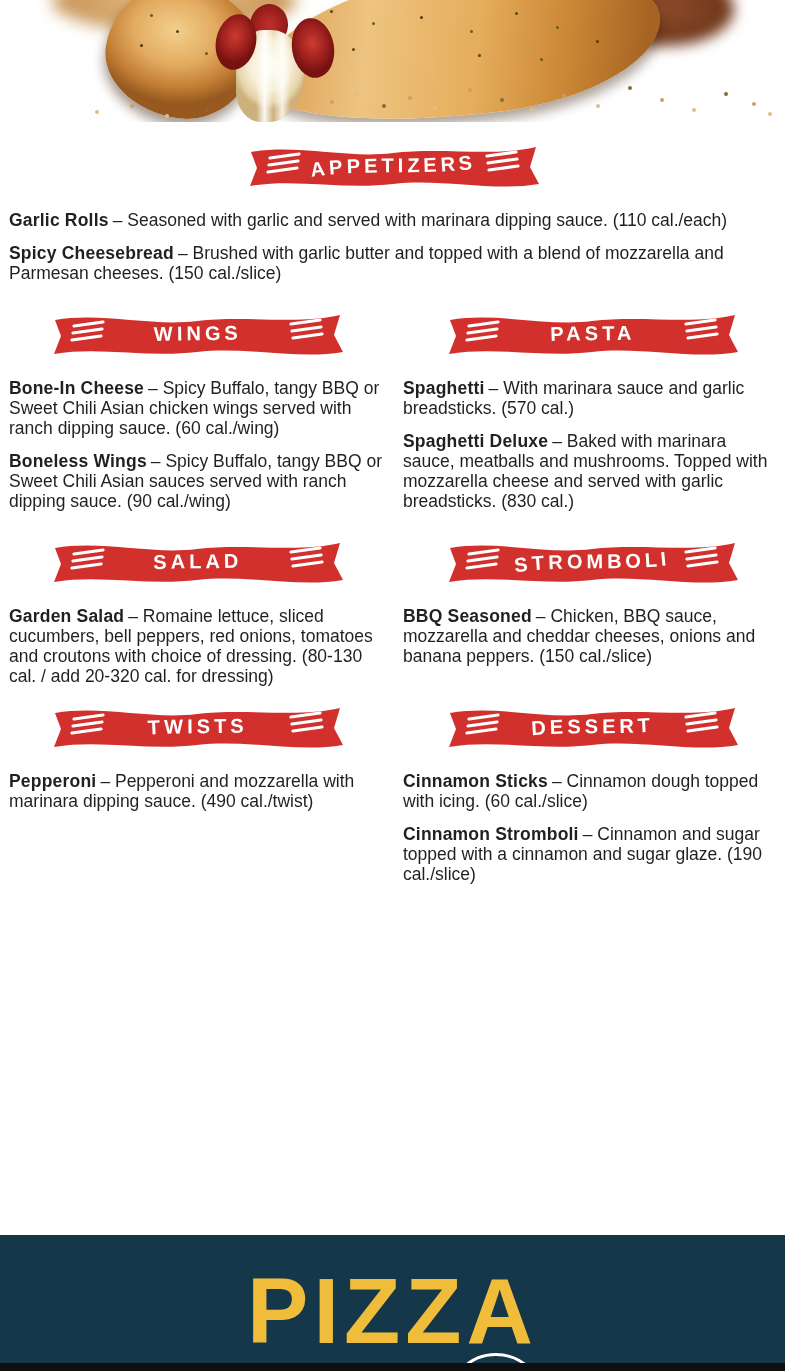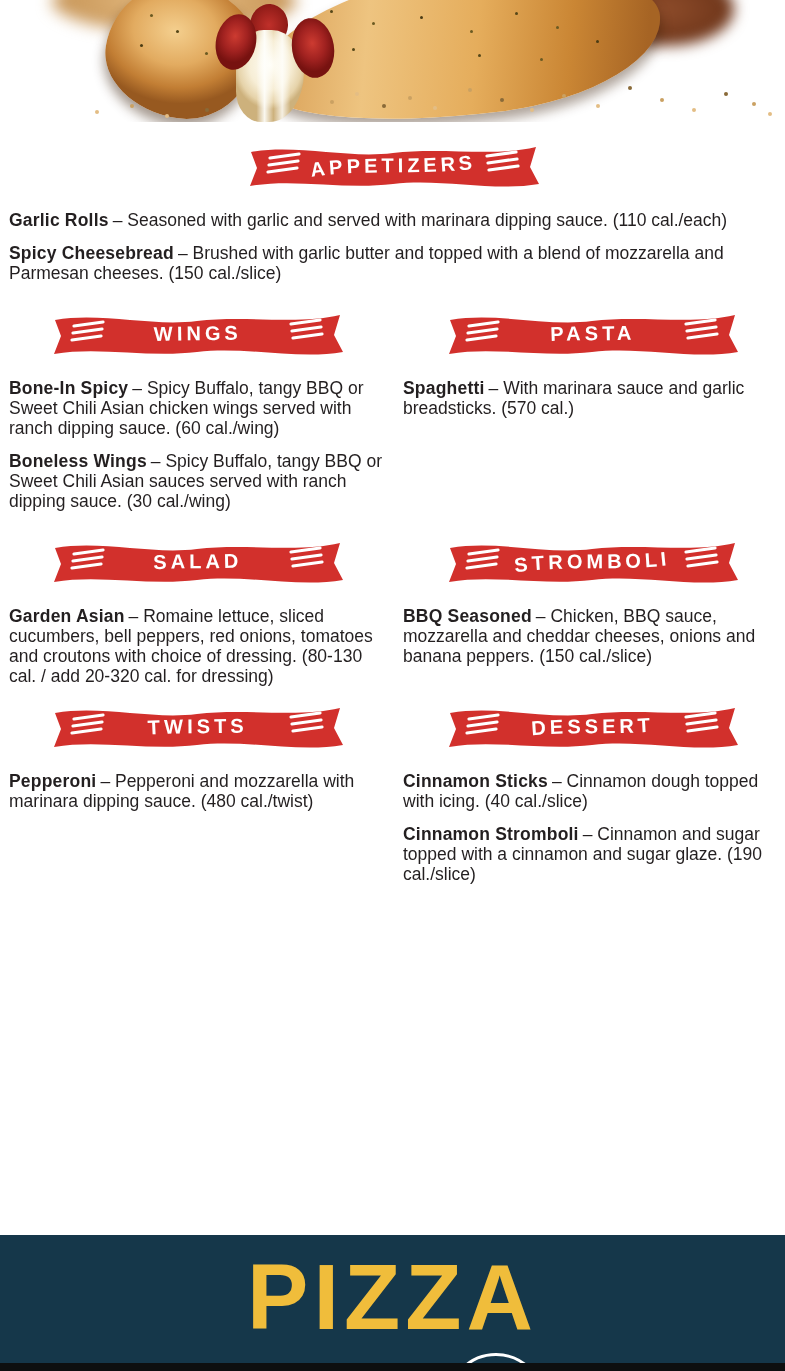--- a/index.html
+++ b/index.html
@@ -71,21 +71,21 @@
   .appetizers-items{padding:0 8px 0 9px;}
 
   .menu-grid{display:grid;grid-template-columns:376px 377px;column-gap:18px;
     padding-left:9px;align-items:start;}
   .cell .ribbon-wrap{margin-top:28px;margin-bottom:17px;}
   .cell.row3 .ribbon-wrap{margin-top:18px;}
 
   
   .footer{position:absolute;left:0;top:1235px;width:785px;height:136px;
     background:var(--footer-navy,#15374a);overflow:hidden;}
-  .pizza-title{padding-top:16px;text-align:center;font-size:92px;line-height:92px;
+  .pizza-title{padding-top:30px;text-align:center;font-size:92px;line-height:92px;
     font-weight:700;letter-spacing:5px;color:var(--heading-yellow,#f0bd3b);}
   .plate-arc{position:absolute;left:447px;top:118px;width:92px;height:92px;
     border:3px solid #ffffff;border-radius:50%;background:transparent;}
   .bottom-strip{position:absolute;left:0;bottom:0;width:785px;height:8px;background:#0d0f10;}
 </style>
 </head>
 <body>
 
 <div class="page">
 
@@ -140,24 +140,24 @@
               <path d="M25,29 L54,25"></path>
             <path d="M244,13 L273,9"></path>
               <path d="M245,20 L274,16"></path>
               <path d="M246,27 L275,23"></path>
           </g>
           <path id="tp-wings" d="M52,37 C115,23 185,35 250,23" fill="none"></path>
           <text class="rtext" text-anchor="middle"><textPath href="#tp-wings" startOffset="50%">WINGS</textPath></text>
         </svg>
       </div>
       <p class="item">
-        <span class="iname">Bone-In Spicy</span><span class="idesc">– Spicy Buffalo, tangy BBQ or Sweet Chili Asian chicken wings served with ranch dipping sauce. (60 cal./wing)</span>
-      </p>
-      <p class="item">
-        <span class="iname">Boneless Wings</span><span class="idesc">– Spicy Buffalo, tangy BBQ or Sweet Chili Asian sauces served with ranch dipping sauce. (30 cal./wing)</span>
+        <span class="iname">Bone-In Cheese</span><span class="idesc">– Spicy Buffalo, tangy BBQ or Sweet Chili Asian chicken wings served with ranch dipping sauce. (60 cal./wing)</span>
+      </p>
+      <p class="item">
+        <span class="iname">Boneless Wings</span><span class="idesc">– Spicy Buffalo, tangy BBQ or Sweet Chili Asian sauces served with ranch dipping sauce. (90 cal./wing)</span>
       </p>
     </div>
 
     <div class="cell row1">
       <div class="ribbon-wrap">
         <svg class="ribbon" viewBox="0 0 300 50">
           <path class="rb" d="M8,9 C55,1 105,16 150,10 C198,4 252,14 293,4 L287,24 L296,41 C250,49 198,35 150,41 C100,47 52,35 7,43 L14,25 Z"></path>
           <g class="stripes">
             <path d="M27,15 L56,11"></path>
               <path d="M26,22 L55,18"></path>
@@ -166,40 +166,43 @@
               <path d="M245,20 L274,16"></path>
               <path d="M246,27 L275,23"></path>
           </g>
           <path id="tp-pasta" d="M52,37 C115,23 185,35 250,23" fill="none"></path>
           <text class="rtext" text-anchor="middle"><textPath href="#tp-pasta" startOffset="50%">PASTA</textPath></text>
         </svg>
       </div>
       <p class="item">
         <span class="iname">Spaghetti</span><span class="idesc">– With marinara sauce and garlic breadsticks. (570 cal.)</span>
       </p>
+      <p class="item">
+        <span class="iname">Spaghetti Deluxe</span><span class="idesc">– Baked with marinara sauce, meatballs and mushrooms. Topped with mozzarella cheese and served with garlic breadsticks. (830 cal.)</span>
+      </p>
     </div>
 
     <div class="cell row2">
       <div class="ribbon-wrap">
         <svg class="ribbon" viewBox="0 0 300 50">
           <path class="rb" d="M8,9 C55,1 105,16 150,10 C198,4 252,14 293,4 L287,24 L296,41 C250,49 198,35 150,41 C100,47 52,35 7,43 L14,25 Z"></path>
           <g class="stripes">
             <path d="M27,15 L56,11"></path>
               <path d="M26,22 L55,18"></path>
               <path d="M25,29 L54,25"></path>
             <path d="M244,13 L273,9"></path>
               <path d="M245,20 L274,16"></path>
               <path d="M246,27 L275,23"></path>
           </g>
           <path id="tp-salad" d="M52,37 C115,23 185,35 250,23" fill="none"></path>
           <text class="rtext" text-anchor="middle"><textPath href="#tp-salad" startOffset="50%">SALAD</textPath></text>
         </svg>
       </div>
       <p class="item">
-        <span class="iname">Garden Asian</span><span class="idesc">– Romaine lettuce, sliced cucumbers, bell peppers, red onions, tomatoes and croutons with choice of dressing. (80-130 cal. / add 20-320 cal. for dressing)</span>
+        <span class="iname">Garden Salad</span><span class="idesc">– Romaine lettuce, sliced cucumbers, bell peppers, red onions, tomatoes and croutons with choice of dressing. (80-130 cal. / add 20-320 cal. for dressing)</span>
       </p>
     </div>
 
     <div class="cell row2">
       <div class="ribbon-wrap">
         <svg class="ribbon" viewBox="0 0 300 50">
           <path class="rb" d="M8,9 C55,1 105,16 150,10 C198,4 252,14 293,4 L287,24 L296,41 C250,49 198,35 150,41 C100,47 52,35 7,43 L14,25 Z"></path>
           <g class="stripes">
             <path d="M27,15 L56,11"></path>
               <path d="M26,22 L55,18"></path>
@@ -227,42 +230,42 @@
               <path d="M25,29 L54,25"></path>
             <path d="M244,13 L273,9"></path>
               <path d="M245,20 L274,16"></path>
               <path d="M246,27 L275,23"></path>
           </g>
           <path id="tp-twists" d="M52,37 C115,23 185,35 250,23" fill="none"></path>
           <text class="rtext" text-anchor="middle"><textPath href="#tp-twists" startOffset="50%">TWISTS</textPath></text>
         </svg>
       </div>
       <p class="item">
-        <span class="iname">Pepperoni</span><span class="idesc">– Pepperoni and mozzarella with marinara dipping sauce. (480 cal./twist)</span>
+        <span class="iname">Pepperoni</span><span class="idesc">– Pepperoni and mozzarella with marinara dipping sauce. (490 cal./twist)</span>
       </p>
     </div>
 
     <div class="cell row3">
       <div class="ribbon-wrap">
         <svg class="ribbon" viewBox="0 0 300 50">
           <path class="rb" d="M8,9 C55,1 105,16 150,10 C198,4 252,14 293,4 L287,24 L296,41 C250,49 198,35 150,41 C100,47 52,35 7,43 L14,25 Z"></path>
           <g class="stripes">
             <path d="M27,15 L56,11"></path>
               <path d="M26,22 L55,18"></path>
               <path d="M25,29 L54,25"></path>
             <path d="M244,13 L273,9"></path>
               <path d="M245,20 L274,16"></path>
               <path d="M246,27 L275,23"></path>
           </g>
           <path id="tp-dess" d="M52,37 C115,23 185,35 250,23" fill="none"></path>
           <text class="rtext" text-anchor="middle"><textPath href="#tp-dess" startOffset="50%">DESSERT</textPath></text>
         </svg>
       </div>
       <p class="item">
-        <span class="iname">Cinnamon Sticks</span><span class="idesc">– Cinnamon dough topped with icing. (40 cal./slice)</span>
+        <span class="iname">Cinnamon Sticks</span><span class="idesc">– Cinnamon dough topped with icing. (60 cal./slice)</span>
       </p>
       <p class="item">
         <span class="iname">Cinnamon Stromboli</span><span class="idesc">– Cinnamon and sugar topped with a cinnamon and sugar glaze. (190 cal./slice)</span>
       </p>
     </div>
   </div>
 
   <div class="footer">
     <div class="pizza-title">PIZZA</div>
     <div class="plate-arc"></div>

